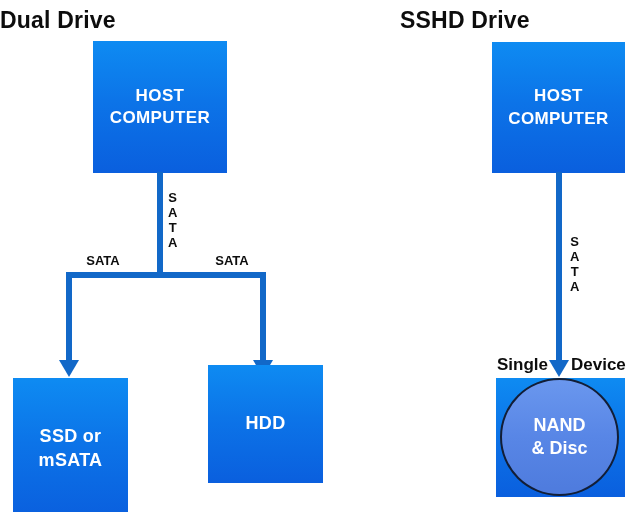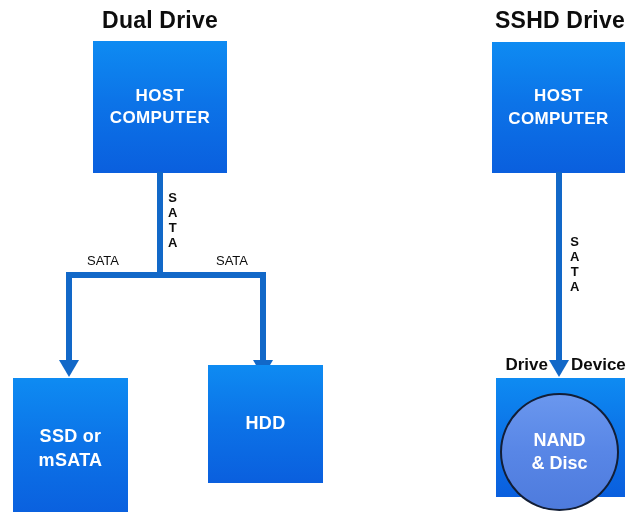--- a/index.html
+++ b/index.html
@@ -11,21 +11,20 @@
   }
   .canvas {
     position: relative;
     width: 640px; height: 512px;
     background: #ffffff;
     overflow: hidden;
   }
   .diagram-title {
     position: absolute;
     width: 320px;
-    text-align: center;
     font-size: 23px;
     font-weight: bold;
     color: #0d0d0d;
     letter-spacing: 0.2px;
   }
   .bluebox {
     position: absolute;
     background: linear-gradient(180deg, #0E8BF2 0%, #0C74E8 45%, #0A5FDE 100%);
     border-radius: 0;
     color: #ffffff;
@@ -56,32 +55,32 @@
     color: #0d0d0d;
     line-height: 15px;
     white-space: pre-line;
     text-align: center;
   }
   .sata-branch {
     position: absolute;
     width: 60px;
     text-align: center;
     font-size: 13px;
-    font-weight: normal;
+    font-weight: bold;
     color: #0d0d0d;
   }
   .single-device-label {
     position: absolute;
     font-size: 17px;
     font-weight: bold;
     color: #0d0d0d;
   }
   .nand-circle {
     position: absolute;
-    left: 4px; top: 15px;
+    left: 4px; top: 0px;
     width: 119px; height: 118px;
     border-radius: 50%;
     border: 2px solid #121E36;
     background: linear-gradient(180deg, #6A97EE 0%, #5886E6 50%, #4E7BDD 100%);
     display: flex;
     align-items: center;
     justify-content: center;
     text-align: center;
     color: #ffffff;
     font-weight: bold;
@@ -129,21 +128,21 @@
     <div class="bluebox host-label" style="left:492px; top:42px; width:133px; height:131px;">HOST
 COMPUTER</div>
 
     <div class="line" style="left:556px; top:172px; width:6px; height:190px;"></div>
     <div class="arrowhead" style="left:549px; top:360px;"></div>
     <div class="sata-vertical" style="left:570px; top:234px;">S
 A
 T
 A</div>
 
-    <div class="single-device-label" style="left:478px; top:355px; width:70px; text-align:right;">Drive</div>
+    <div class="single-device-label" style="left:478px; top:355px; width:70px; text-align:right;">Single</div>
     <div class="single-device-label" style="left:571px; top:355px; width:80px; text-align:left;">Device</div>
 
     <div class="bluebox" style="left:496px; top:378px; width:129px; height:119px;">
       <div class="nand-circle">NAND
 &amp; Disc</div>
     </div>
   </div>
 
 </div>
 

